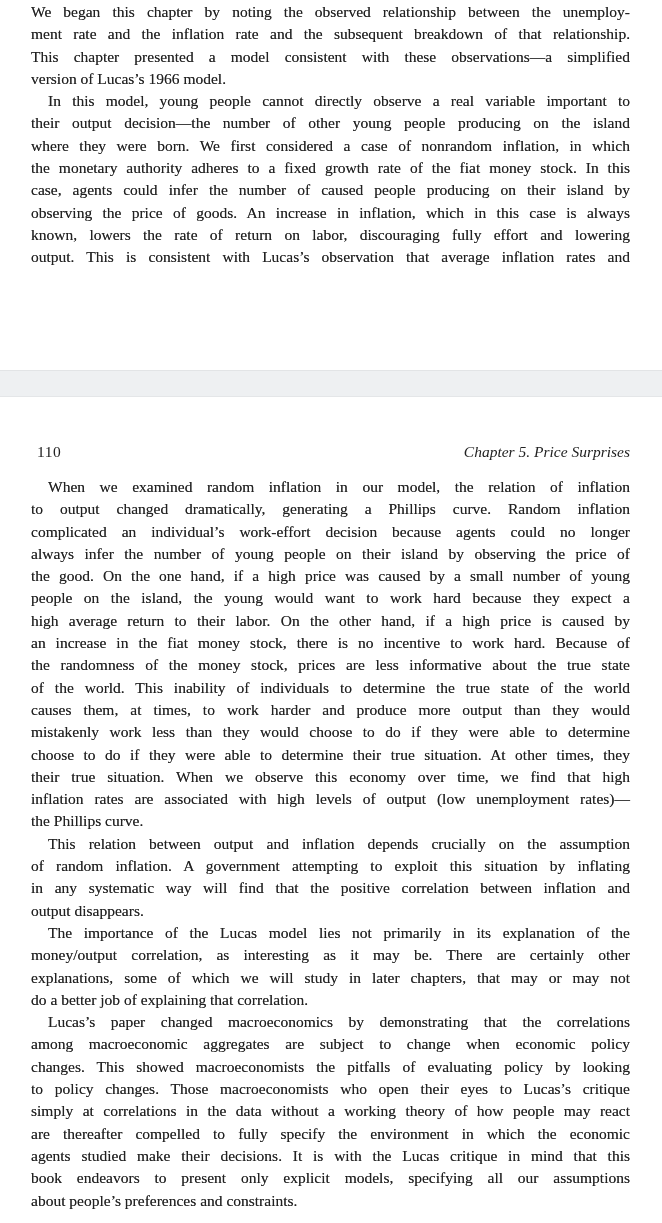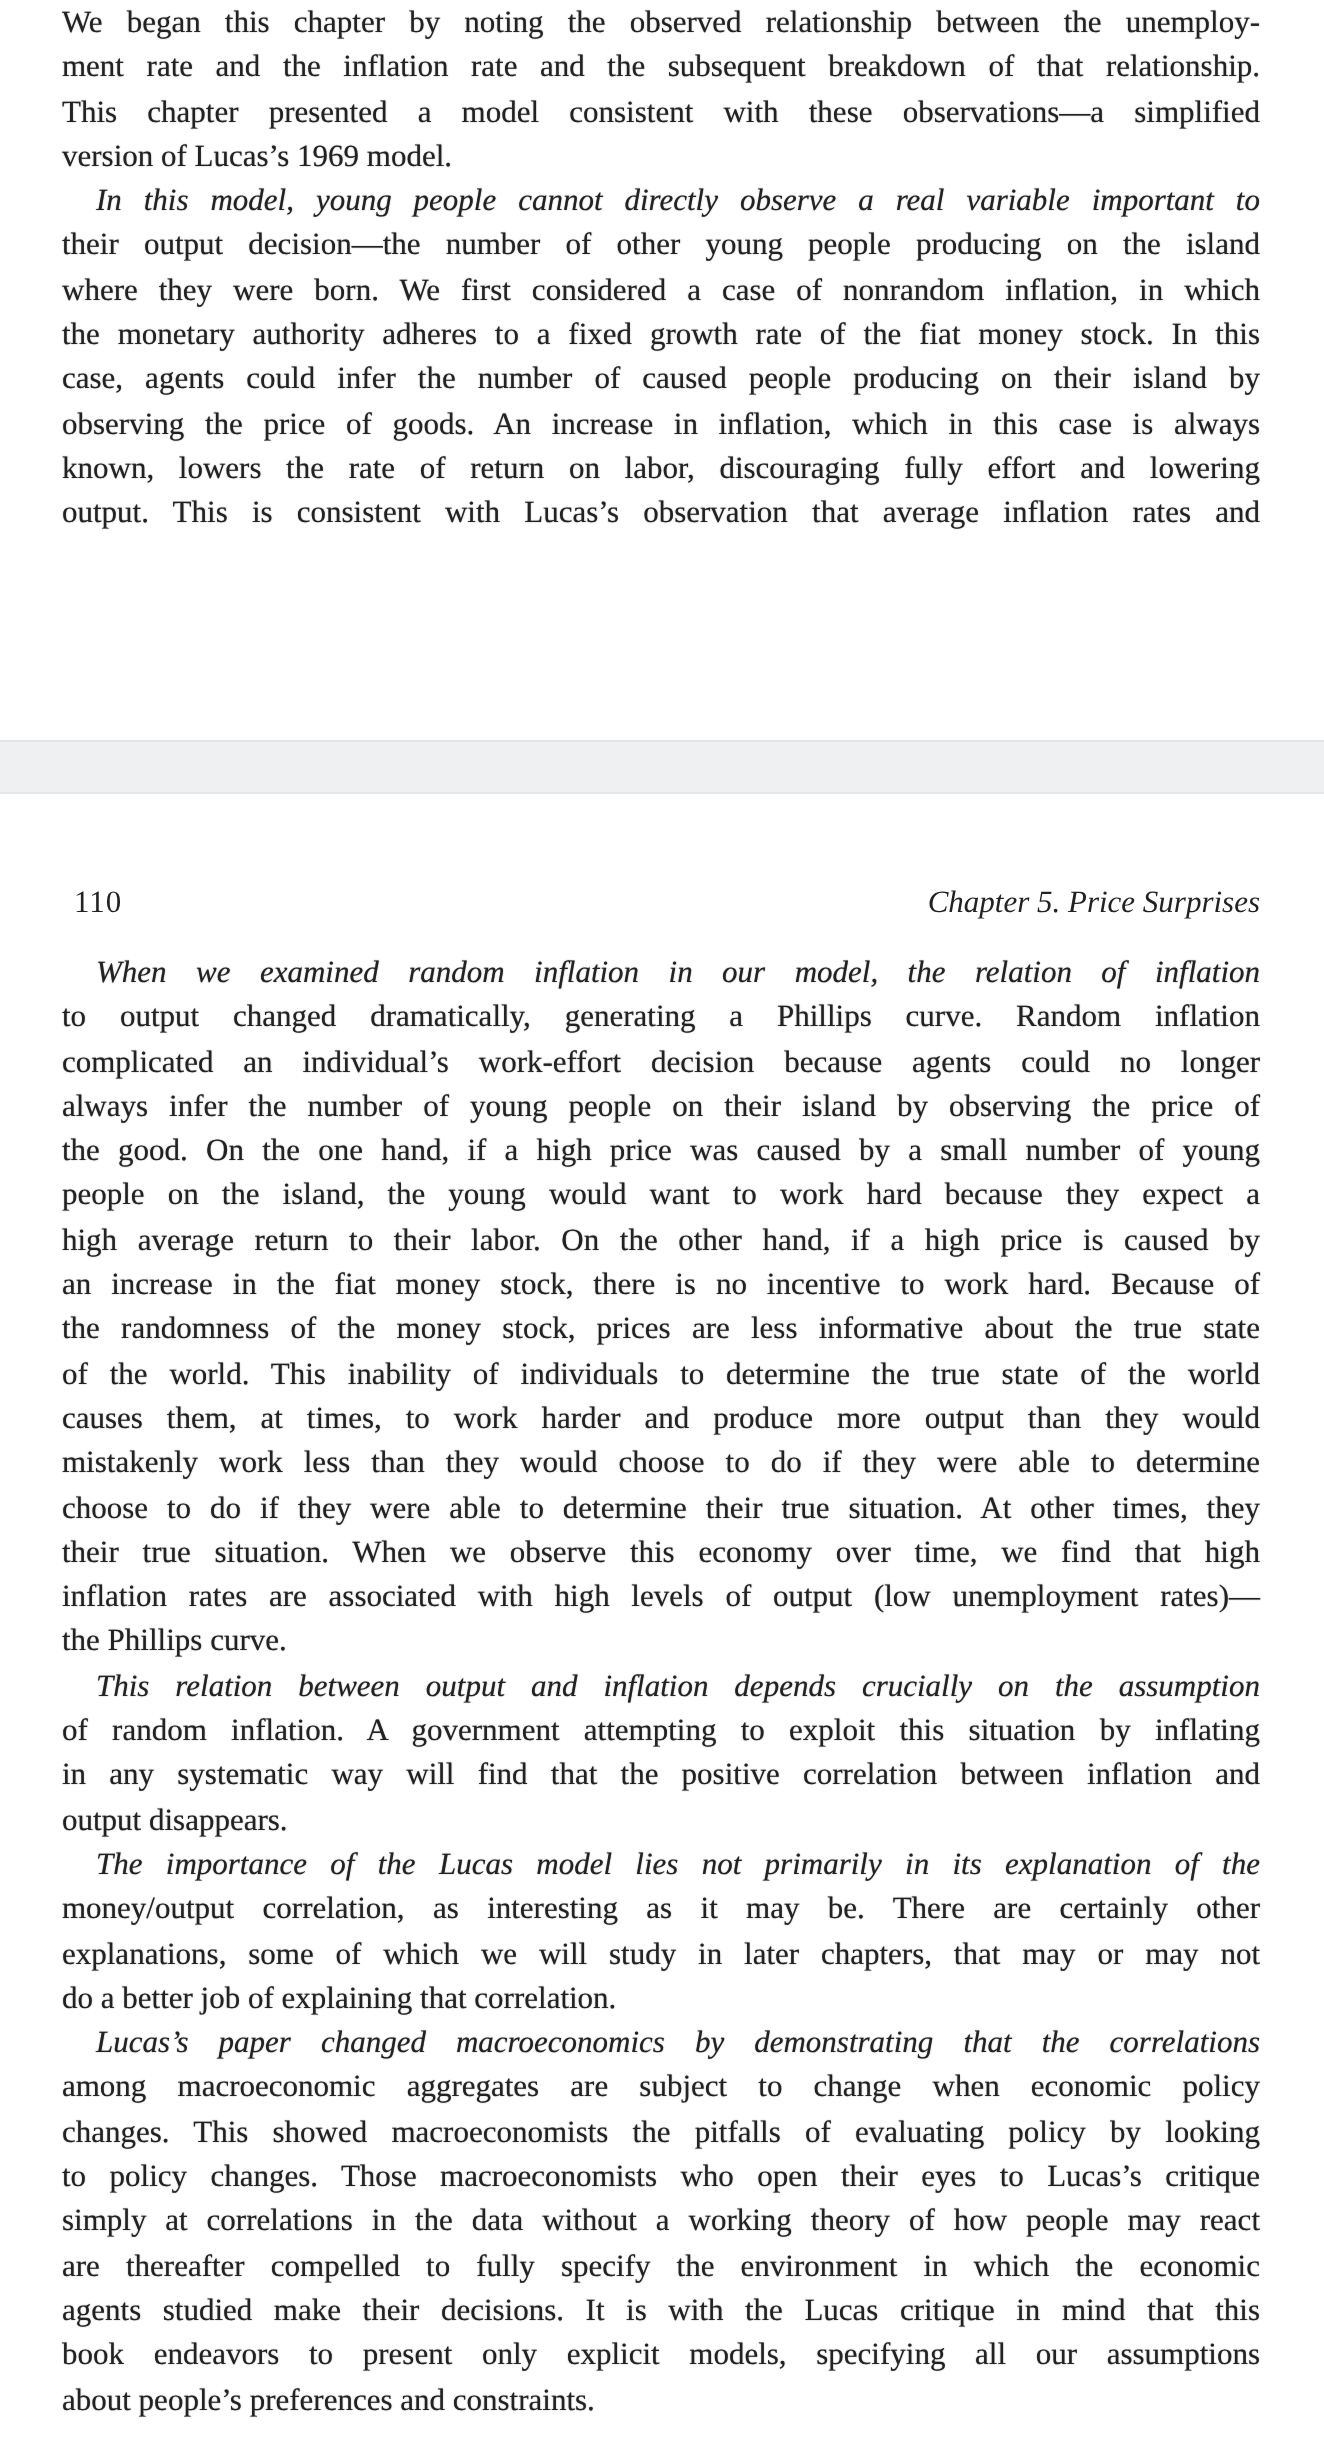--- a/index.html
+++ b/index.html
@@ -57,34 +57,34 @@
   .bline {
     height: 22.3px;
     line-height: 22.3px;
     font-size: 15.5px;
     text-align: justify;
     text-align-last: justify;
     white-space: nowrap;
     text-shadow: 0 0 0.6px rgba(40,40,40,0.65);
   }
   .bline.last { text-align-last: left; white-space: normal; }
-  .bline.indent { text-indent: 17px; font-style: italic; }
+  .bline.indent { text-indent: 17px; }
 </style>
 </head>
 <body>
 
 <div class="viewport">
 
   <section class="page-prev">
     <div class="body-text">
         <div>
           <div class="bline">We began this chapter by noting the observed relationship between the unemploy-</div>
           <div class="bline">ment rate and the inflation rate and the subsequent breakdown of that relationship.</div>
           <div class="bline">This chapter presented a model consistent with these observations—a simplified</div>
-          <div class="bline last">version of Lucas’s 1969 model.</div>
+          <div class="bline last">version of Lucas’s 1966 model.</div>
         </div>
         <div>
           <div class="bline indent">In this model, young people cannot directly observe a real variable important to</div>
           <div class="bline">their output decision—the number of other young people producing on the island</div>
           <div class="bline">where they were born. We first considered a case of nonrandom inflation, in which</div>
           <div class="bline">the monetary authority adheres to a fixed growth rate of the fiat money stock. In this</div>
           <div class="bline">case, agents could infer the number of caused people producing on their island by</div>
           <div class="bline">observing the price of goods. An increase in inflation, which in this case is always</div>
           <div class="bline">known, lowers the rate of return on labor, discouraging fully effort and lowering</div>
           <div class="bline">output. This is consistent with Lucas’s observation that average inflation rates and</div>

